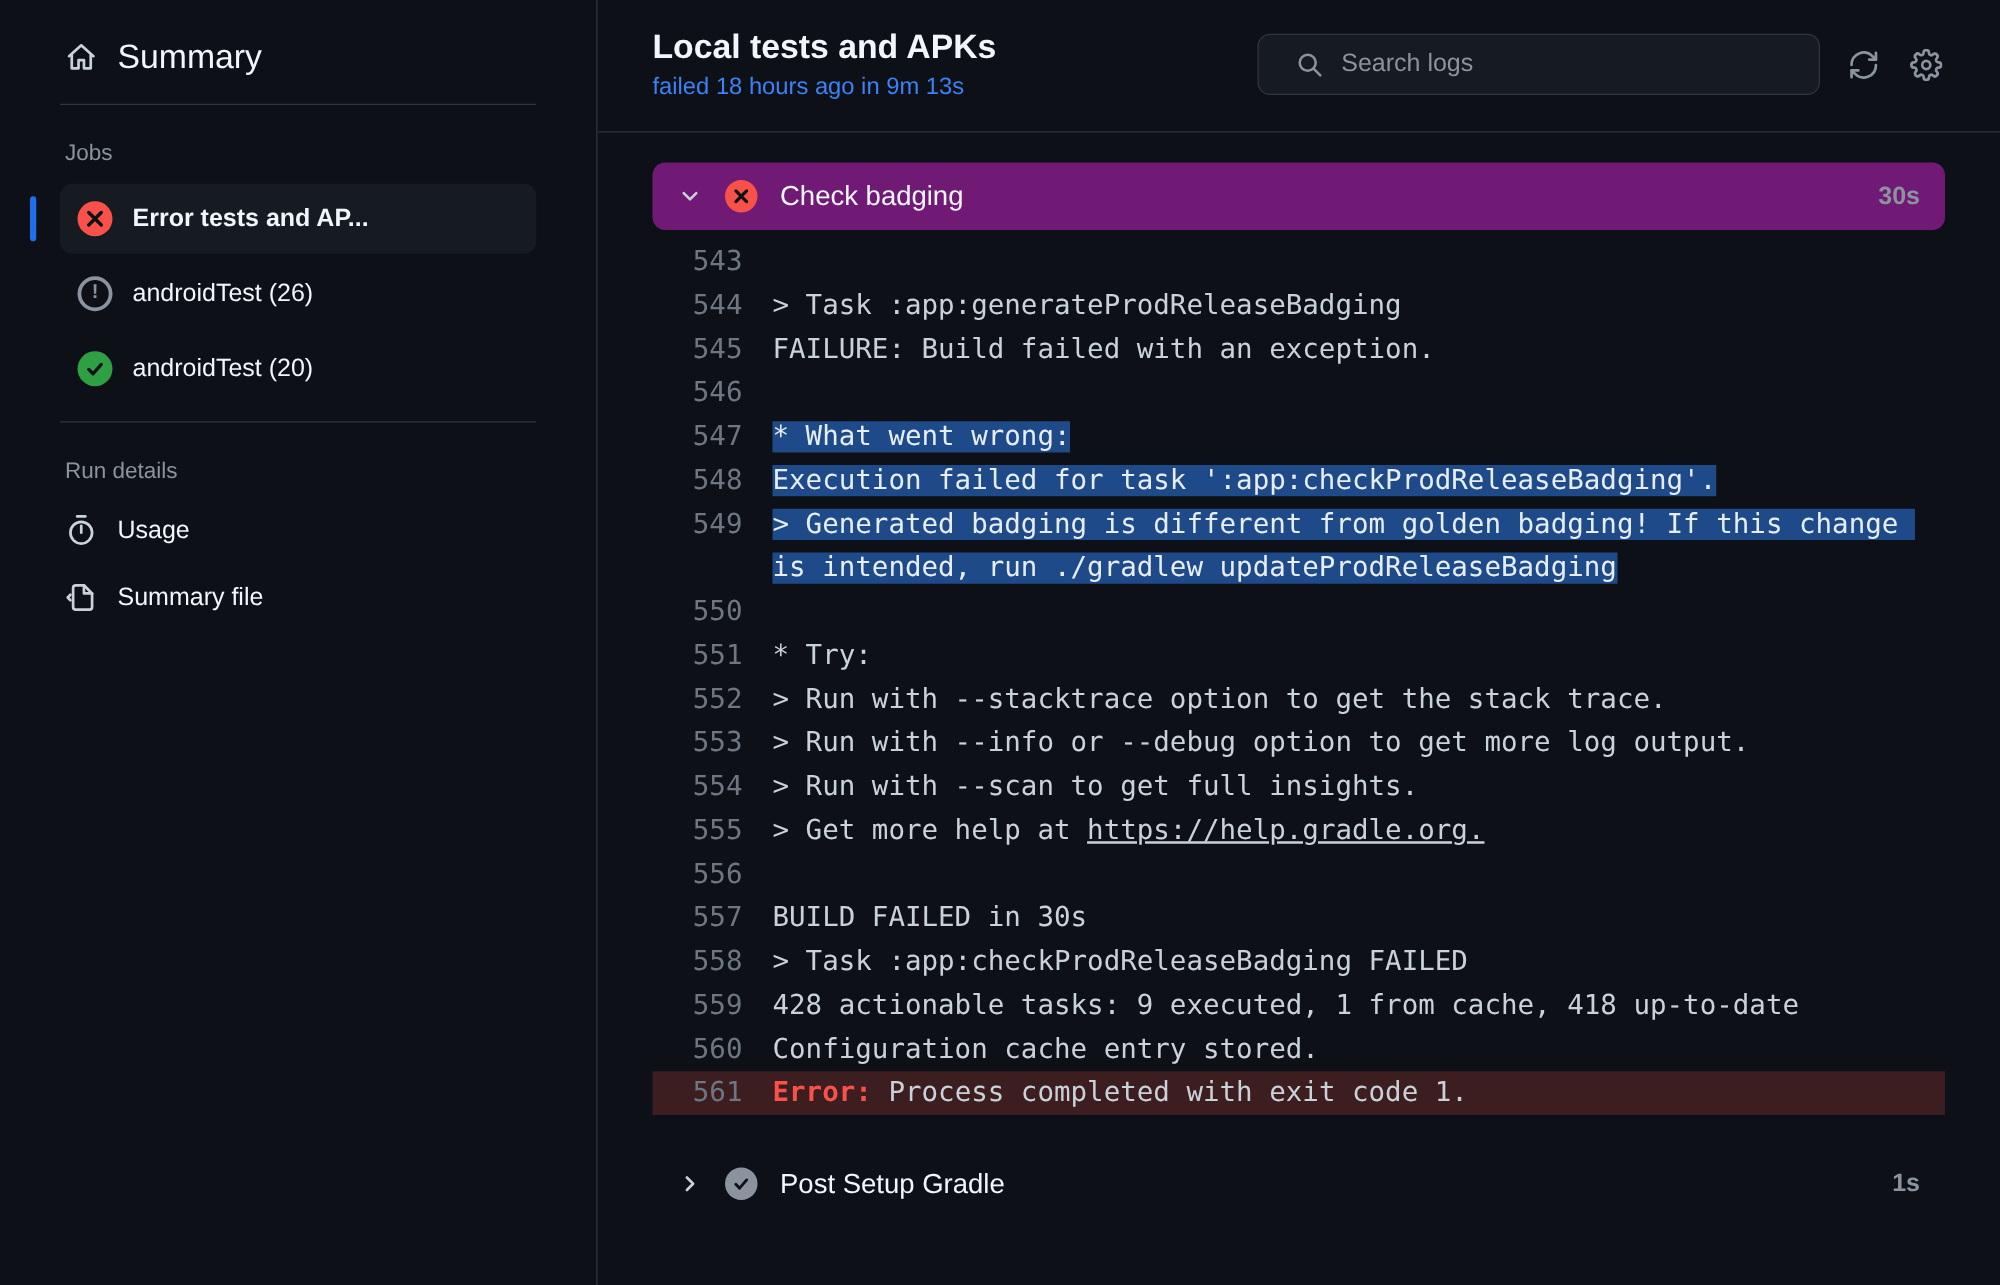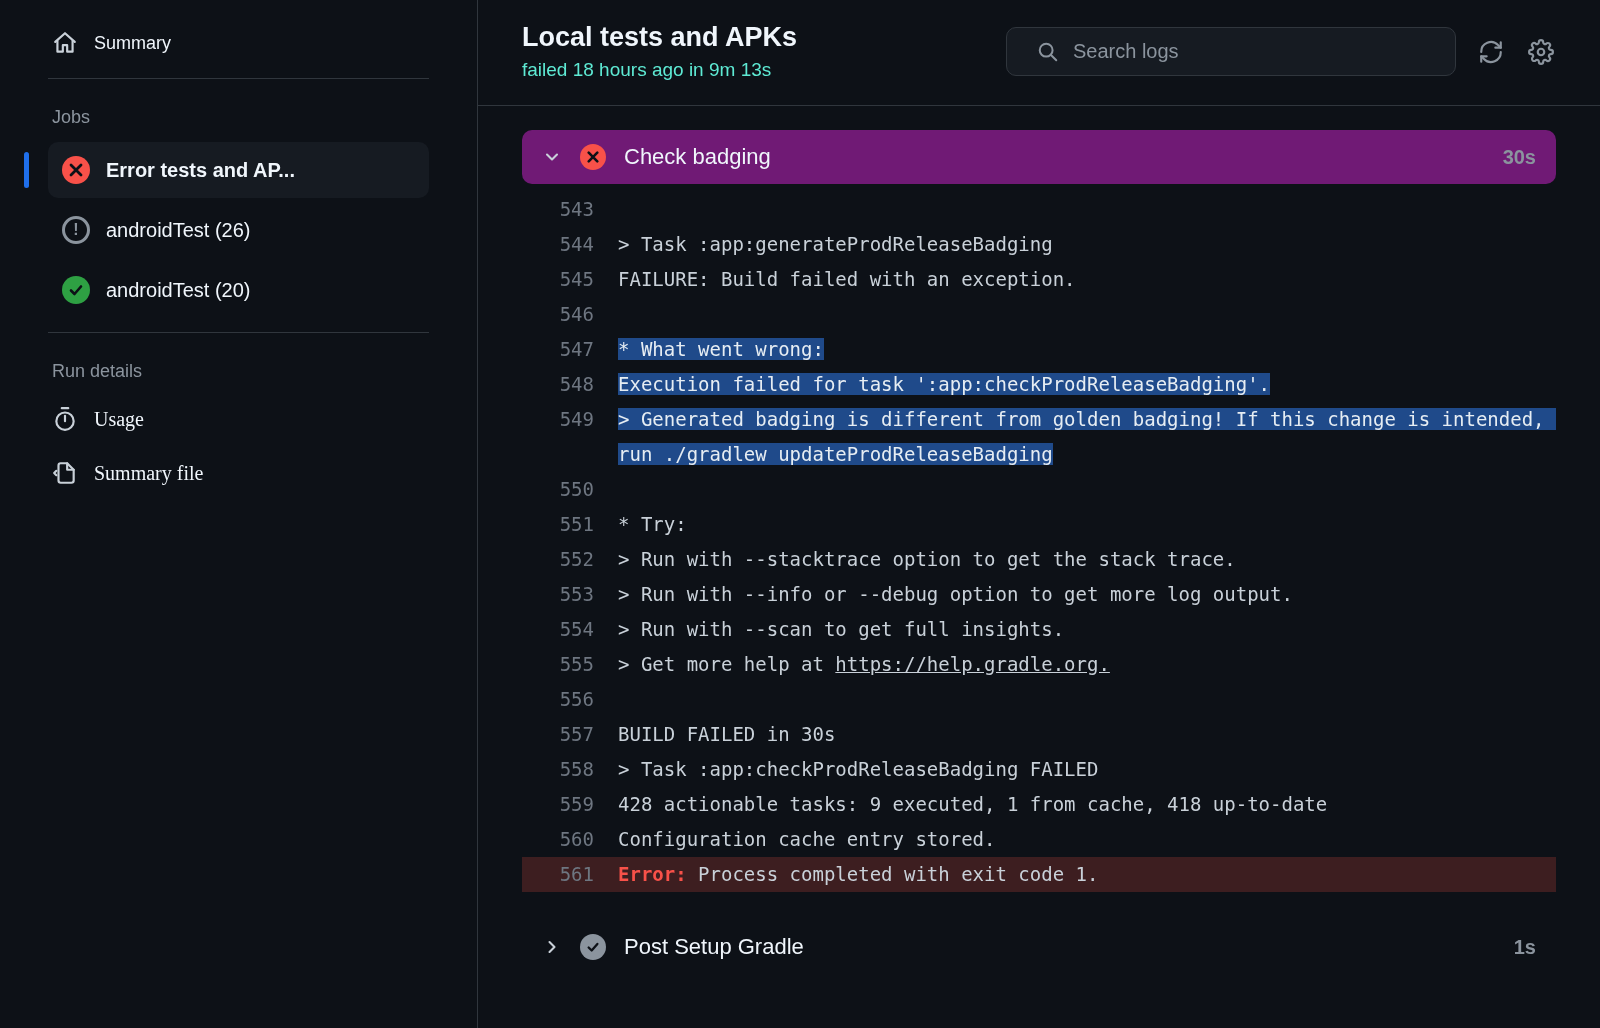--- a/index.html
+++ b/index.html
@@ -19,21 +19,21 @@
   padding:20px 48px 0 48px;
   border-right:1px solid #30363d;
 }
 .sidebar-summary {
   display:flex;
   align-items:center;
   gap:16px;
   padding:10px 0 22px 4px;
   cursor:pointer;
 }
-.sidebar-summary .lbl { color:#f0f6fc; font-size:18px; font-weight:500; }
+.sidebar-summary .lbl { color:#f0f6fc; font-size:27px; font-weight:500; }
 .hr { height:1px; background:#30363d; }
 .section-title {
   color:#8b949e;
   font-size:18px;
   font-weight:500;
   padding:28px 0 10px 4px;
 }
 .job-item {
   display:flex;
   align-items:center;
@@ -58,21 +58,20 @@
   background:#1f6feb;
 }
 .job-item .lbl { color:#f0f6fc; font-size:20px; white-space:nowrap; overflow:hidden; text-overflow:ellipsis; }
 .job-item.active .lbl { font-weight:600; }
 .run-detail-item {
   display:flex;
   align-items:center;
   gap:16px;
   padding:14px 4px;
   cursor:pointer;
-  font-family:Liberation Serif, serif;
 }
 .run-detail-item .lbl { color:#f0f6fc; font-size:20px; }
 
 
 .status-icon {
   width:28px; height:28px; border-radius:50%;
   display:inline-flex; align-items:center; justify-content:center;
   flex-shrink:0;
 }
 .status-icon.sm { width:26px; height:26px; }
@@ -83,21 +82,21 @@
 
 
 .main { flex:1; height:100%; display:flex; flex-direction:column; }
 .header {
   display:flex; align-items:center; gap:20px;
   padding:22px 44px 24px 44px;
   border-bottom:1px solid #30363d;
 }
 .header-titles { flex:0 0 auto; margin-right:auto; }
 .page-title { color:#f0f6fc; font-size:27px; font-weight:700; }
-.page-subtitle { color:#5eead4; font-size:19px; margin-top:6px; }
+.page-subtitle { color:#3b82f6; font-size:19px; margin-top:6px; }
 .search {
   display:flex; align-items:center; gap:14px;
   background:#161b22;
   border:1px solid #30363d;
   border-radius:10px;
   padding:12px 30px;
   width:450px;
 }
 .search input {
   background:transparent; border:none; outline:none;
@@ -114,21 +113,21 @@
   border-radius:10px;
   padding:14px 20px;
   cursor:pointer;
 }
 .step-header .step-name { color:#f0f6fc; font-size:22px; font-weight:500; flex:1; }
 .step-header .step-dur { color:#8b949e; font-size:20px; font-weight:600; }
 .step-header.plain { background:transparent; padding-top:30px;}
 
 .logs {
   font-family:ui-monospace,SFMono-Regular,Menlo,Consolas,monospace;
-  font-size:19px;
+  font-size:22px;
   line-height:35px;
   padding:8px 0 12px 0;
   white-space:pre;
 }
 .log-line { display:flex; align-items:flex-start;}
 .ln {
   color:#6e7681;
   width:96px;
   text-align:right;
   padding-right:24px;

